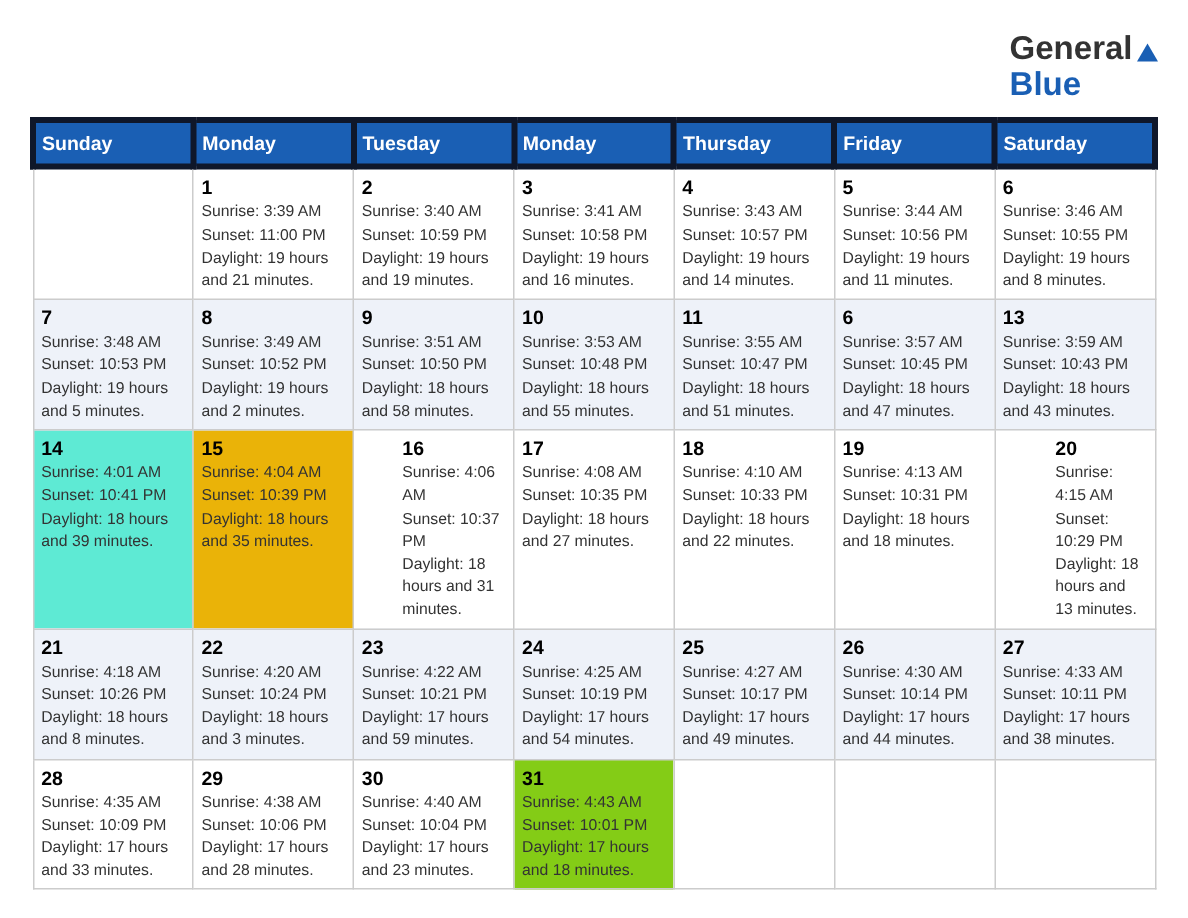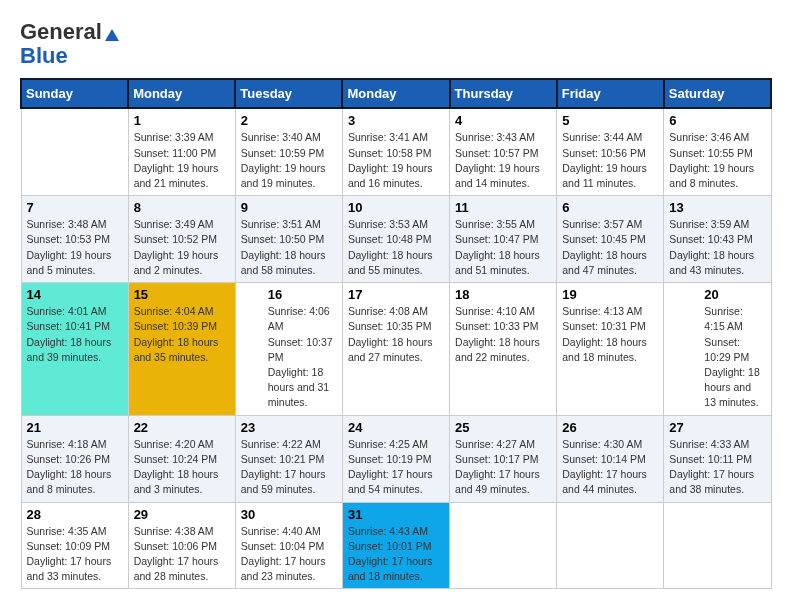--- a/index.html
+++ b/index.html
@@ -5,21 +5,21 @@
     * { box-sizing: border-box; margin: 0; padding: 0; }
     body {
       font-family: Arial, sans-serif;
       background: #fff;
       width: 792px;
       min-height: 612px;
       padding: 20px;
     }
     .header-area {
       display: flex;
-      justify-content: flex-start;
+      justify-content: flex-end;
       align-items: flex-start;
       margin-bottom: 10px;
     }
     .logo {
       display: flex;
       flex-direction: column;
       line-height: 1.1;
     }
     .title-area {
       text-align: right;
@@ -38,21 +38,21 @@
       border-collapse: collapse;
       font-size: 11px;
     }
     .calendar th {
       background-color: #1a5fb4;
       color: #fff;
       padding: 6px 4px;
       text-align: left;
       font-size: 13px;
       font-weight: bold;
-      border: 2px solid #0f172a;
+      border: 4px solid #0f172a;
     }
     .calendar td {
       border: 1px solid #ccc;
       vertical-align: top;
       padding: 4px 5px;
       width: calc(100% / 7);
       height: 80px;
     }
     .day-number {
       font-weight: bold;
@@ -226,21 +226,21 @@
           <div class="day-info">Sunrise: 4:35 AM<br>Sunset: 10:09 PM<br>Daylight: 17 hours and 33 minutes.</div>
         </td>
         <td style="background-color: rgb(255, 255, 255);">
           <div class="day-number">29</div>
           <div class="day-info">Sunrise: 4:38 AM<br>Sunset: 10:06 PM<br>Daylight: 17 hours and 28 minutes.</div>
         </td>
         <td style="background-color: rgb(255, 255, 255);">
           <div class="day-number">30</div>
           <div class="day-info">Sunrise: 4:40 AM<br>Sunset: 10:04 PM<br>Daylight: 17 hours and 23 minutes.</div>
         </td>
-        <td style="background-color: #0ea5e9;">
+        <td style="background-color: #84cc16;">
           <div class="day-number">31</div>
           <div class="day-info">Sunrise: 4:43 AM<br>Sunset: 10:01 PM<br>Daylight: 17 hours and 18 minutes.</div>
         </td>
         <td class="empty-cell"></td>
         <td class="empty-cell"></td>
         <td class="empty-cell"></td>
       </tr>
     </tbody>
 </table>
 

